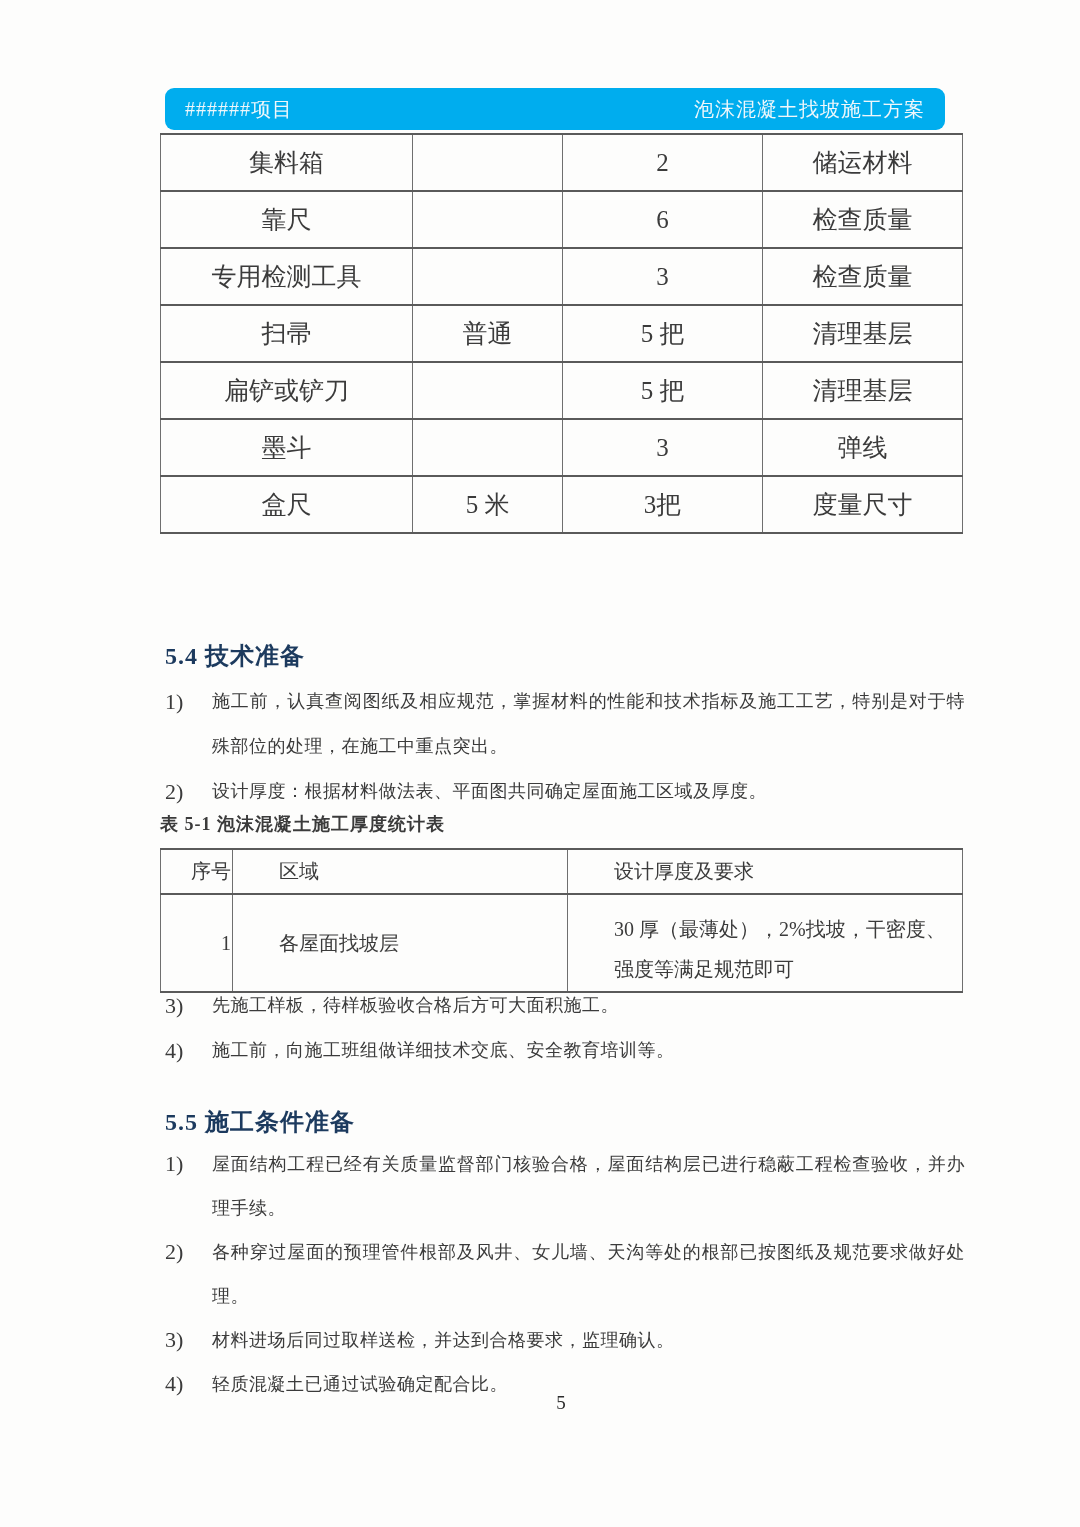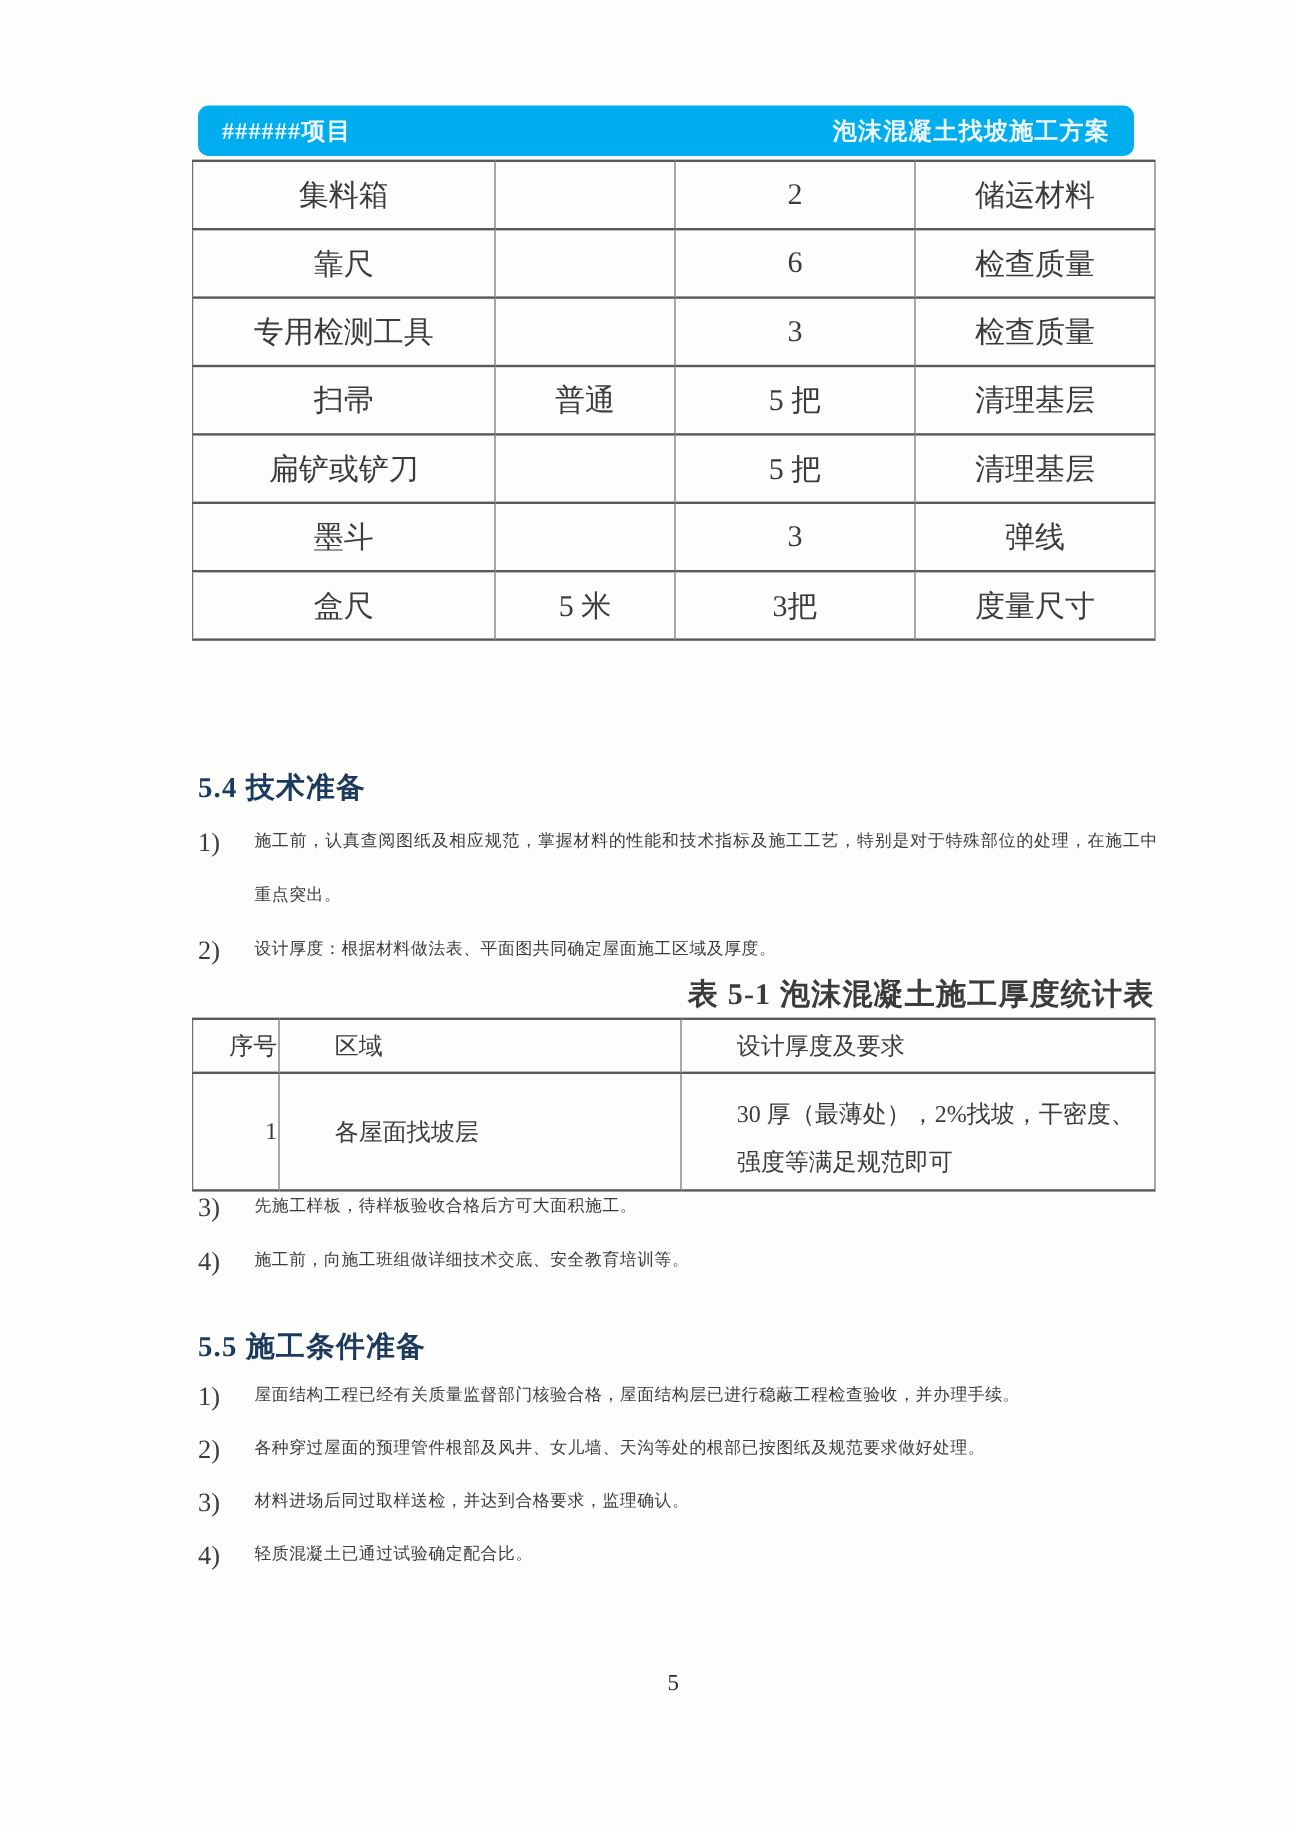--- a/index.html
+++ b/index.html
@@ -46,28 +46,28 @@
   .num-list{position:absolute;left:165px;width:800px;}
   .l54a{top:679px}
   .l54b{top:983px}
   .l55{top:1142px}
   .list-item{display:flex;}
   .list-item .num{
     flex:0 0 47px;font-size:22px;line-height:45px;
   }
   .l55 .list-item .num{line-height:44px;}
   .list-item .txt{
-    flex:1;font-size:14px;line-height:45px;
+    flex:1;font-size:18px;line-height:45px;
     text-align:justify;letter-spacing:0.5px;
   }
   .l55 .list-item .txt{line-height:44px;}
   
   .tbl-caption{
     position:absolute;left:160px;top:812px;width:802px;
-    text-align:right;font-size:25px;font-weight:bold;letter-spacing:1px;
+    text-align:left;font-size:18px;font-weight:bold;letter-spacing:1px;
   }
   
   .thick-table{
     position:absolute;left:160px;top:848px;width:802px;
     border-collapse:collapse;table-layout:fixed;
   }
   .thick-table col.t1{width:72px}
   .thick-table col.t2{width:335px}
   .thick-table col.t3{width:395px}
   .thick-table td{
@@ -84,21 +84,21 @@
   .page-num{
     position:absolute;left:160px;top:1392px;width:802px;
     text-align:center;font-size:19px;color:#2b2b2b;
   }
 </style>
 </head>
 <body>
 
 <div class="doc">
 
-  <div class="header-bar" style="background: rgb(0, 173, 238); color: rgb(238, 247, 251); font-weight: bold;">
+  <div class="header-bar" style="background: rgb(0, 173, 238); color: rgb(238, 247, 251);">
     <span>######项目</span>
     <span>泡沫混凝土找坡施工方案</span>
   </div>
 
   <table class="equip-table">
     <colgroup>
         <col class="c1">
         <col class="c2">
         <col class="c3">
         <col class="c4">

